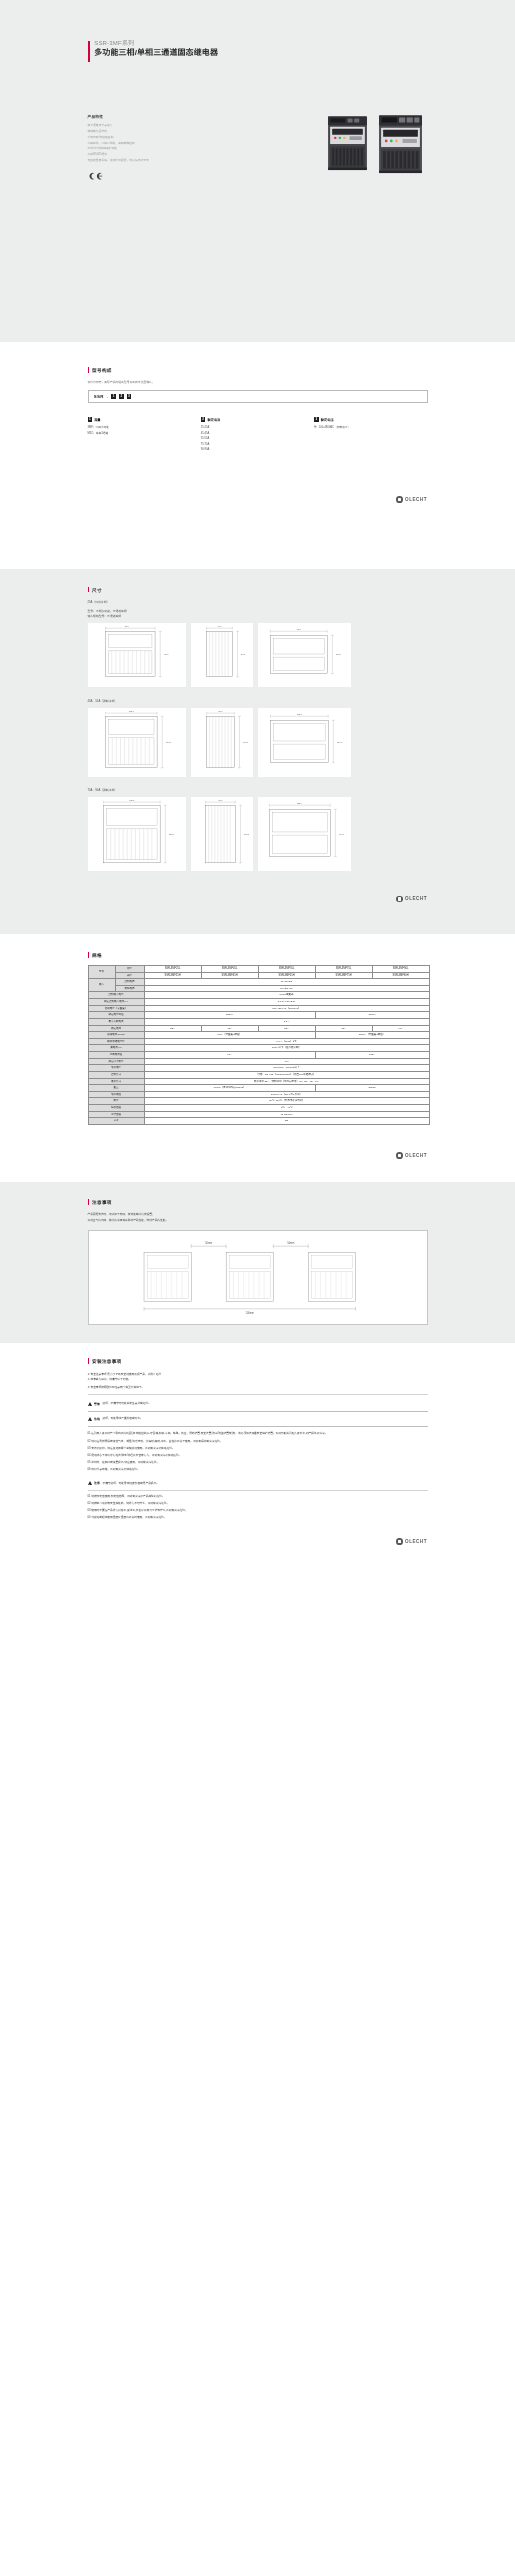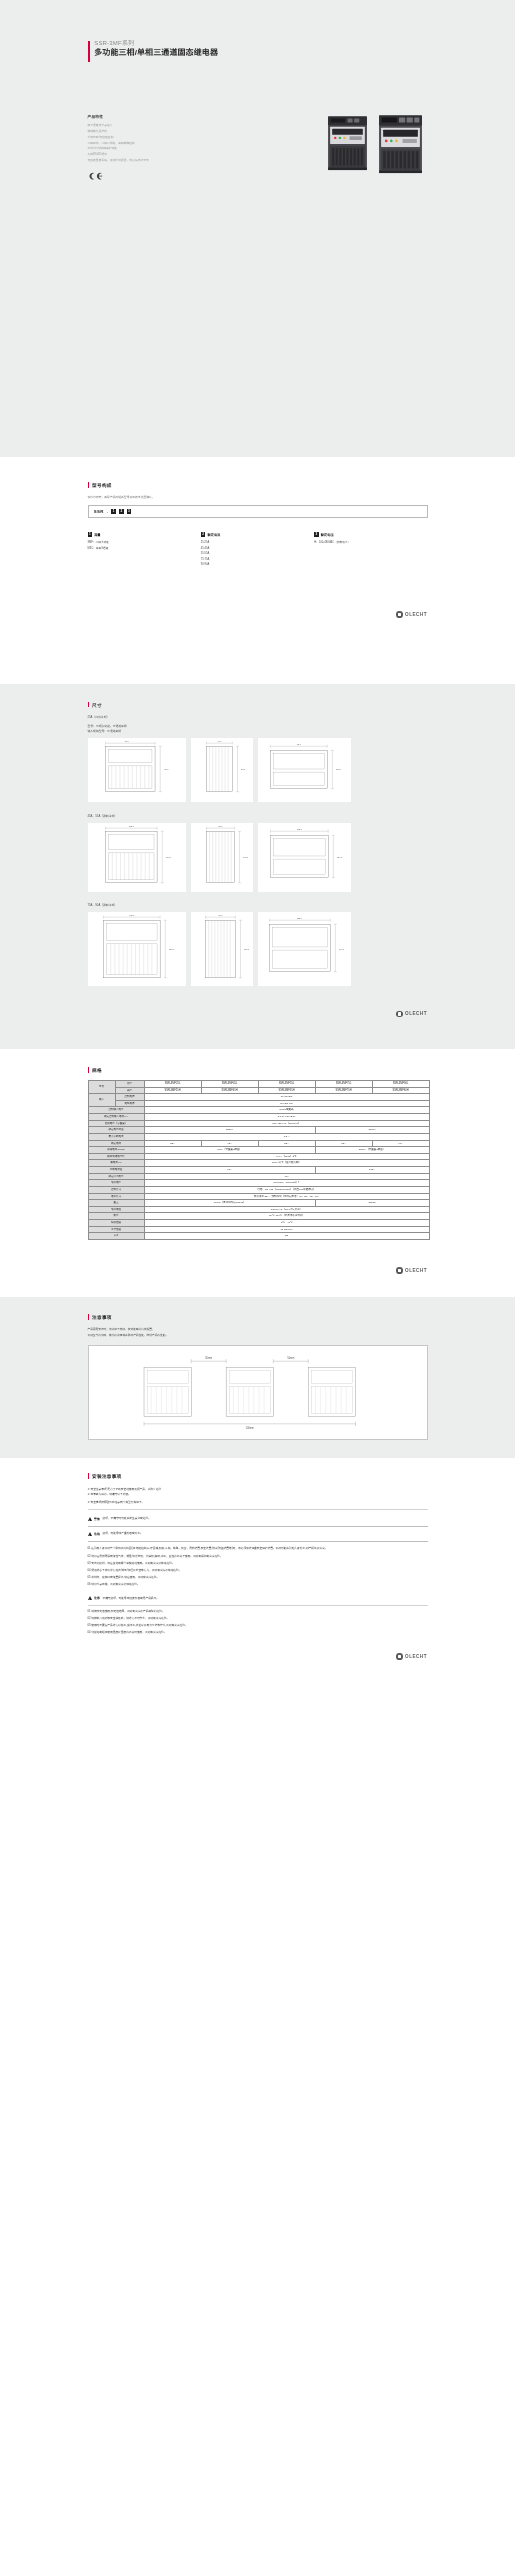--- a/index.html
+++ b/index.html
@@ -97,21 +97,21 @@
   .rule { height:0.5px; background:#bdbdbd; margin:4.6px 0; }
   .rule-thin { height:0.3px; background:#d3d3d3; margin:3.6px 0; }
   .note-p { font-size:2.7px; color:#3a3a3a; line-height:2.3; margin:0 0 1px 0; }
   .db-text{font-size:2.9px;font-weight:700;color:#231f20;}
 </style>
 </head>
 <body>
 
 <div class="page">
 
-  <section class="band-gray hero" style="height:457px;">
+  <section class="band-gray hero" style="height:342px;">
     <div class="inner">
       <div class="hero-head">
         <div class="hero-bar"></div>
         <div class="hero-titles">
           <div class="series">SSR-3MF系列</div>
           <div class="prod-title">多功能三相/单相三通道固态继电器</div>
         </div>
       </div>
 
       <div class="hero-body" style="margin-top:52px;">

